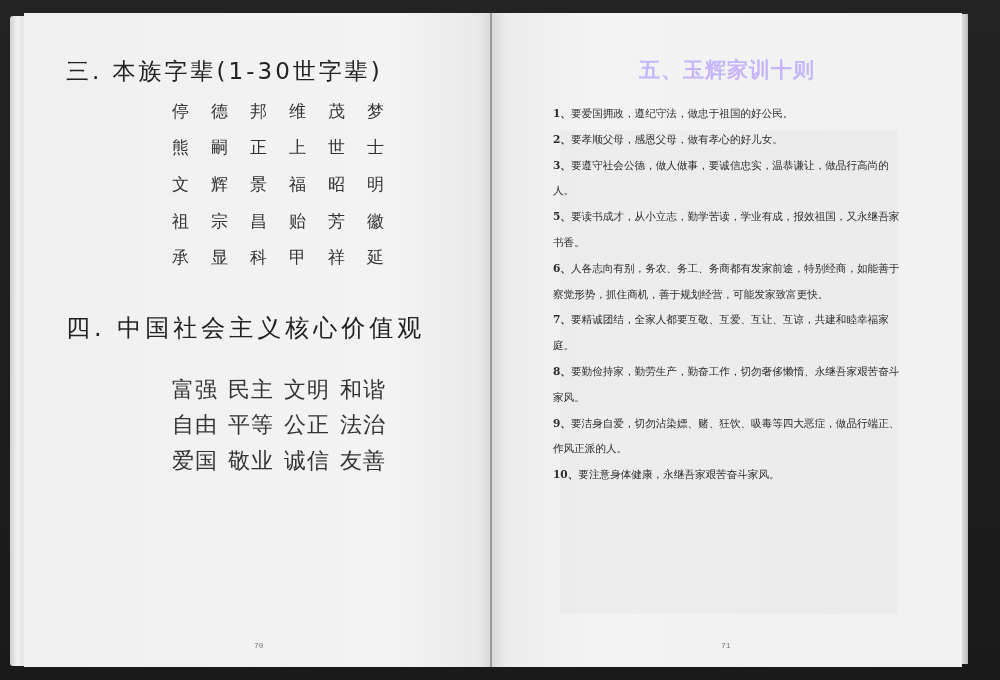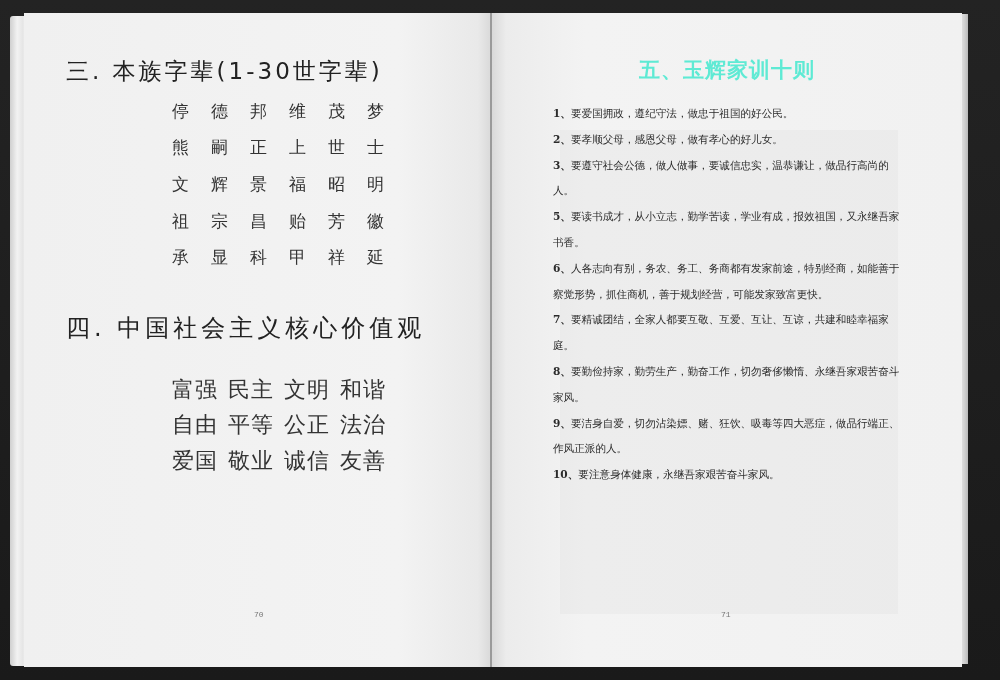--- a/index.html
+++ b/index.html
@@ -60,30 +60,30 @@
     .values-grid {
       position: absolute; left: 172px; top: 372px;
     }
     .values-row {
       display: flex; height: 35.5px; align-items: center;
     }
     .values-word {
       width: 56px; font-size: 22px; color: #333; letter-spacing: 1px;
     }
     .page-num {
-      position: absolute; top: 610px; font-size: 8px; color: #777;
+      position: absolute; top: 641px; font-size: 8px; color: #777;
       font-family: Liberation Mono, monospace;
     }
     .pn-left { left: 254px; }
     .pn-right { left: 721px; }
     
     .rules-title {
       position: absolute; left: 639px; top: 56px;
       font-family: Liberation Mono, monospace; font-weight: bold;
-      font-size: 21px; color: #5eead4; letter-spacing: 1px; white-space: nowrap;
+      font-size: 21px; color: #c4b5fd; letter-spacing: 1px; white-space: nowrap;
     }
     .rules-list {
       position: absolute; left: 553px; top: 101px; width: 350px;
       font-family: "DejaVu Serif", serif; font-size: 10.6px; color: #2b2b2b;
       line-height: 25.8px;
     }
     .rule-item { margin: 0; }
     .rule-num { font-weight: bold; }
     .bleed {
       position: absolute; left: 560px; top: 130px; width: 338px; height: 484px;

